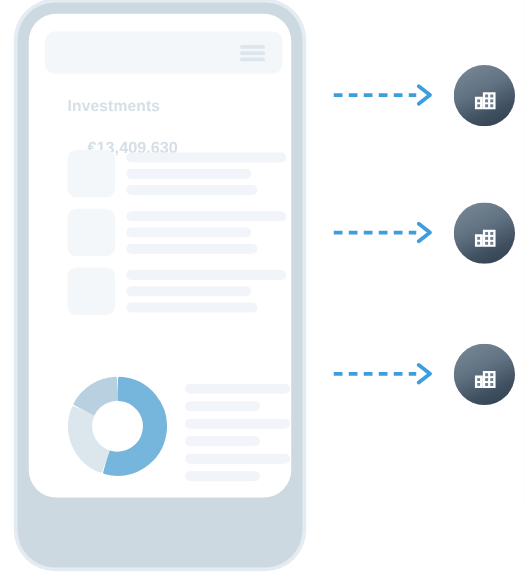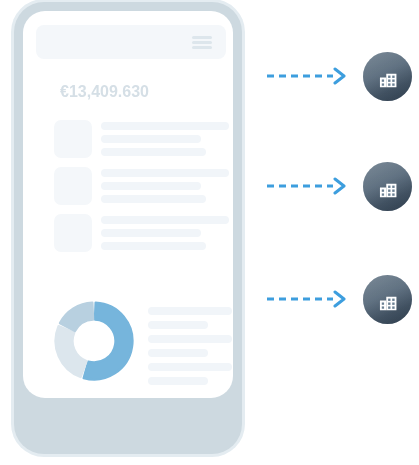--- a/index.html
+++ b/index.html
@@ -73,25 +73,25 @@
   .heading {
     font-size: 12.5px;
     font-weight: bold;
     color: #d5dfe6;
     letter-spacing: 0.1px;
     line-height: 16px;
     margin: 0;
     white-space: nowrap;
   }
   #investments-amount {
-    font-size: 16px;
+    font-size: 13px;
     font-weight: bold;
     color: #d5dfe6;
     line-height: 17px;
-    margin: 6px;
+    margin: 16px;
     white-space: nowrap;
     text-align: right;
   }
 
   
   #investment-list {
     position: absolute;
     left: 31px;
     top: 109px;
     width: 175px;
@@ -203,20 +203,21 @@
 
     <div id="app-header-bar">
       <div id="hamburger-icon">
         <i></i>
         <i></i>
         <i></i>
       </div>
     </div>
 
     <div id="investments-section">
+      <div class="heading">Investments</div>
       <div id="investments-amount">€13,409.630</div>
     </div>
 
     <div id="investment-list">
       <div class="list-item">
         <div class="list-thumb"></div>
         <div class="list-lines">
           <div class="sk-line w-lg"></div>
           <div class="sk-line w-md"></div>
           <div class="sk-line w-sm"></div>

